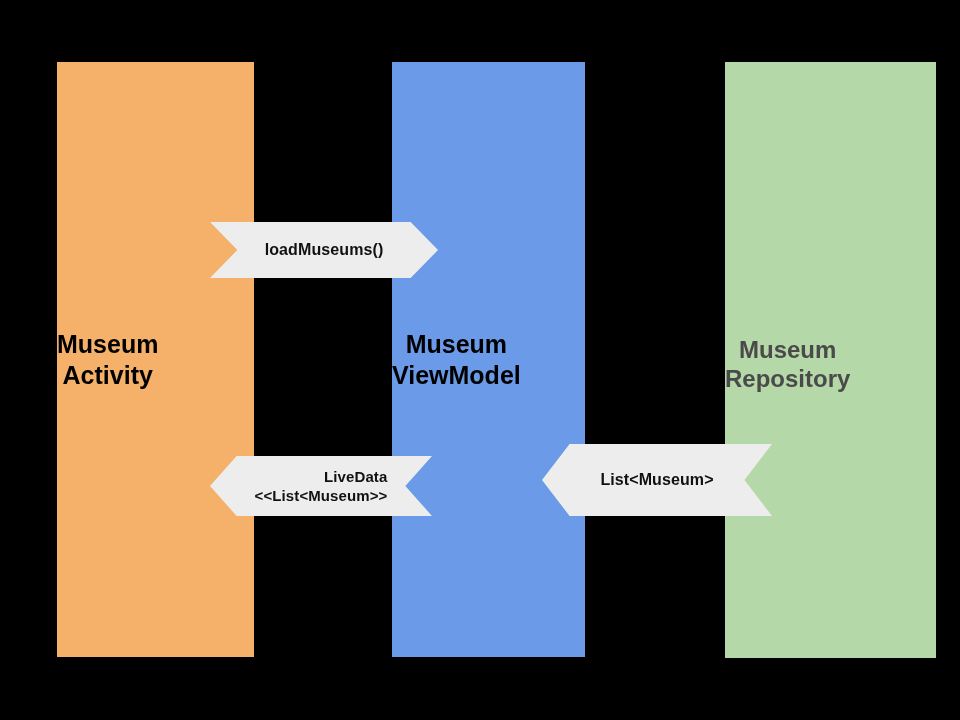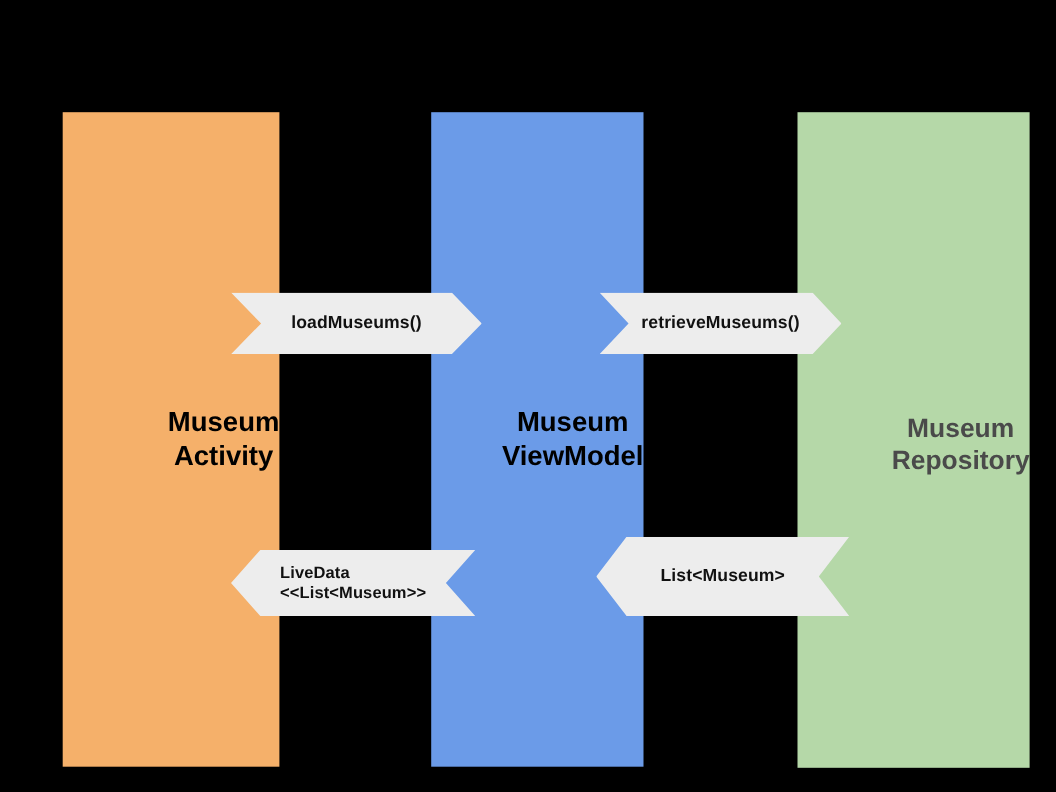--- a/index.html
+++ b/index.html
@@ -16,26 +16,25 @@
     height: 720px;
     background: #000000;
     overflow: hidden;
   }
 
   
   .layer-block {
     position: absolute;
     display: flex;
     align-items: center;
-    justify-content: flex-end;
+    justify-content: flex-start;
     text-align: center;
     font-weight: bold;
     line-height: 1.22;
     white-space: pre-line;
-    margin-top: 40px;
   }
   #block-activity {
     left: 57px;
     top: 62px;
     width: 197px;
     height: 595px;
     background: #F5B06A;
     color: #000000;
     font-size: 25px;
   }
@@ -64,25 +63,24 @@
   
   .arrow {
     position: absolute;
     display: flex;
     align-items: center;
     justify-content: center;
     background: #EDEDED;
     color: #111111;
     font-weight: bold;
     font-size: 16px;
-    text-align: left;
+    text-align: right;
     line-height: 1.3;
     white-space: pre-line;
     letter-spacing: 0.1px;
-    margin-top: 44px;
   }
   
   .arrow.right {
     clip-path: polygon(
       0% 0%,
       88% 0%,
       100% 50%,
       88% 100%,
       0% 100%,
       12% 50%
@@ -143,23 +141,20 @@
 
   <div id="block-repository" class="layer-block">
     <span>Museum
 Repository</span>
   </div>
 
   <div id="arrow-load" class="arrow right">
     <span>loadMuseums()</span>
   </div>
 
-  <div id="arrow-retrieve" class="arrow right">
-    <span>retrieveMuseums()</span>
-  </div>
 
   <div id="arrow-livedata" class="arrow left">
     <span>LiveData
 &lt;&lt;List&lt;Museum&gt;&gt;</span>
   </div>
 
   <div id="arrow-listmuseum" class="arrow left">
     <span>List&lt;Museum&gt;</span>
   </div>
 

